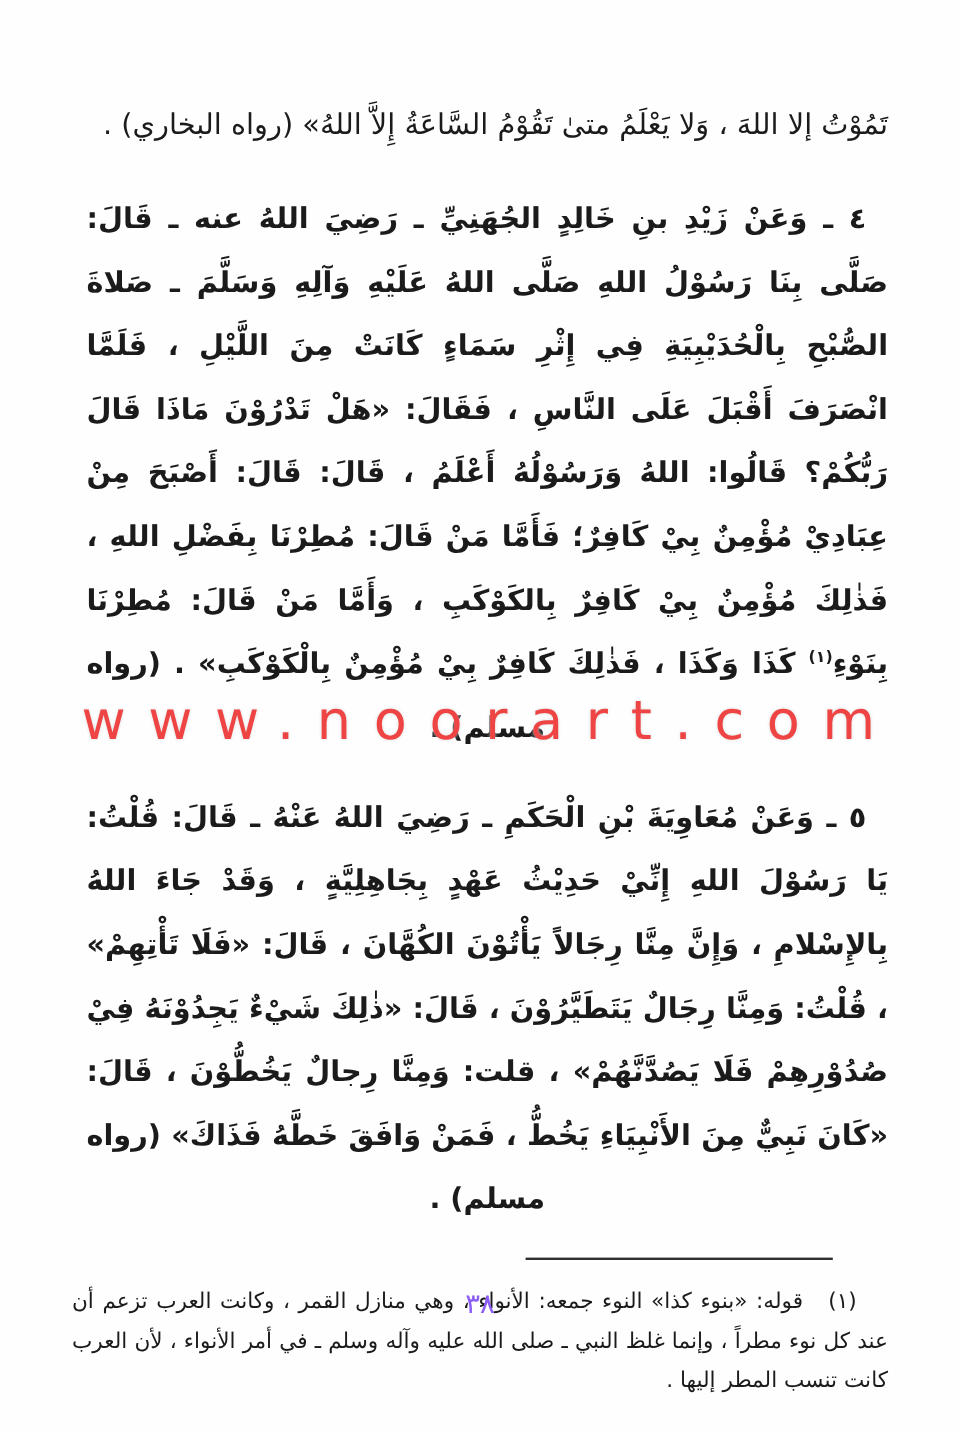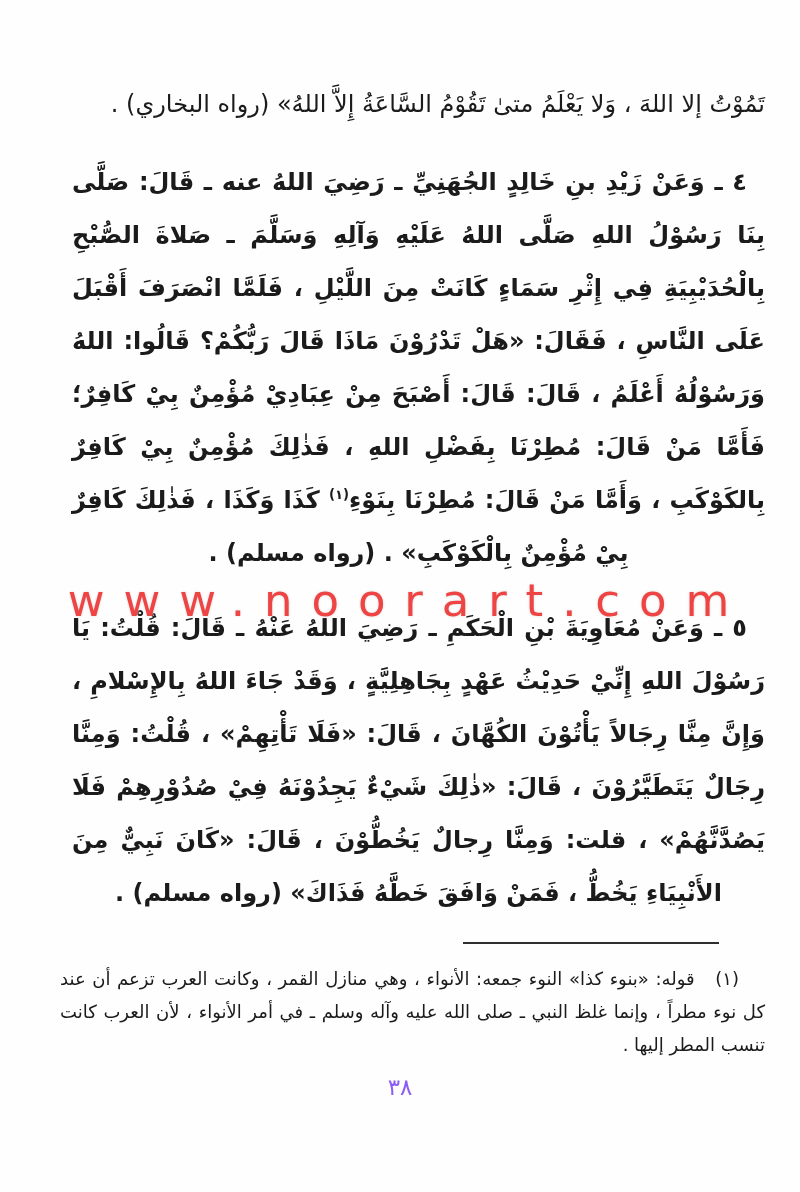--- a/index.html
+++ b/index.html
@@ -6,21 +6,21 @@
   body {
     width: 800px; height: 1192px;
     background: #fefefe;
     color: #1b1b1b;
     font-family: "DejaVu Sans", sans-serif;
     position: relative;
     overflow: hidden;
   }
   .page {
     position: absolute; inset: 0;
-    padding: 78px 35px 0 60px;
+    padding: 78px 60px 0 60px;
     direction: rtl;
     box-sizing: border-box;
   }
   .intro-line {
     font-size: 24px;
     line-height: 52px;
     text-align: right;
     margin: 0 0 26px 0;
   }
   .hadith {

